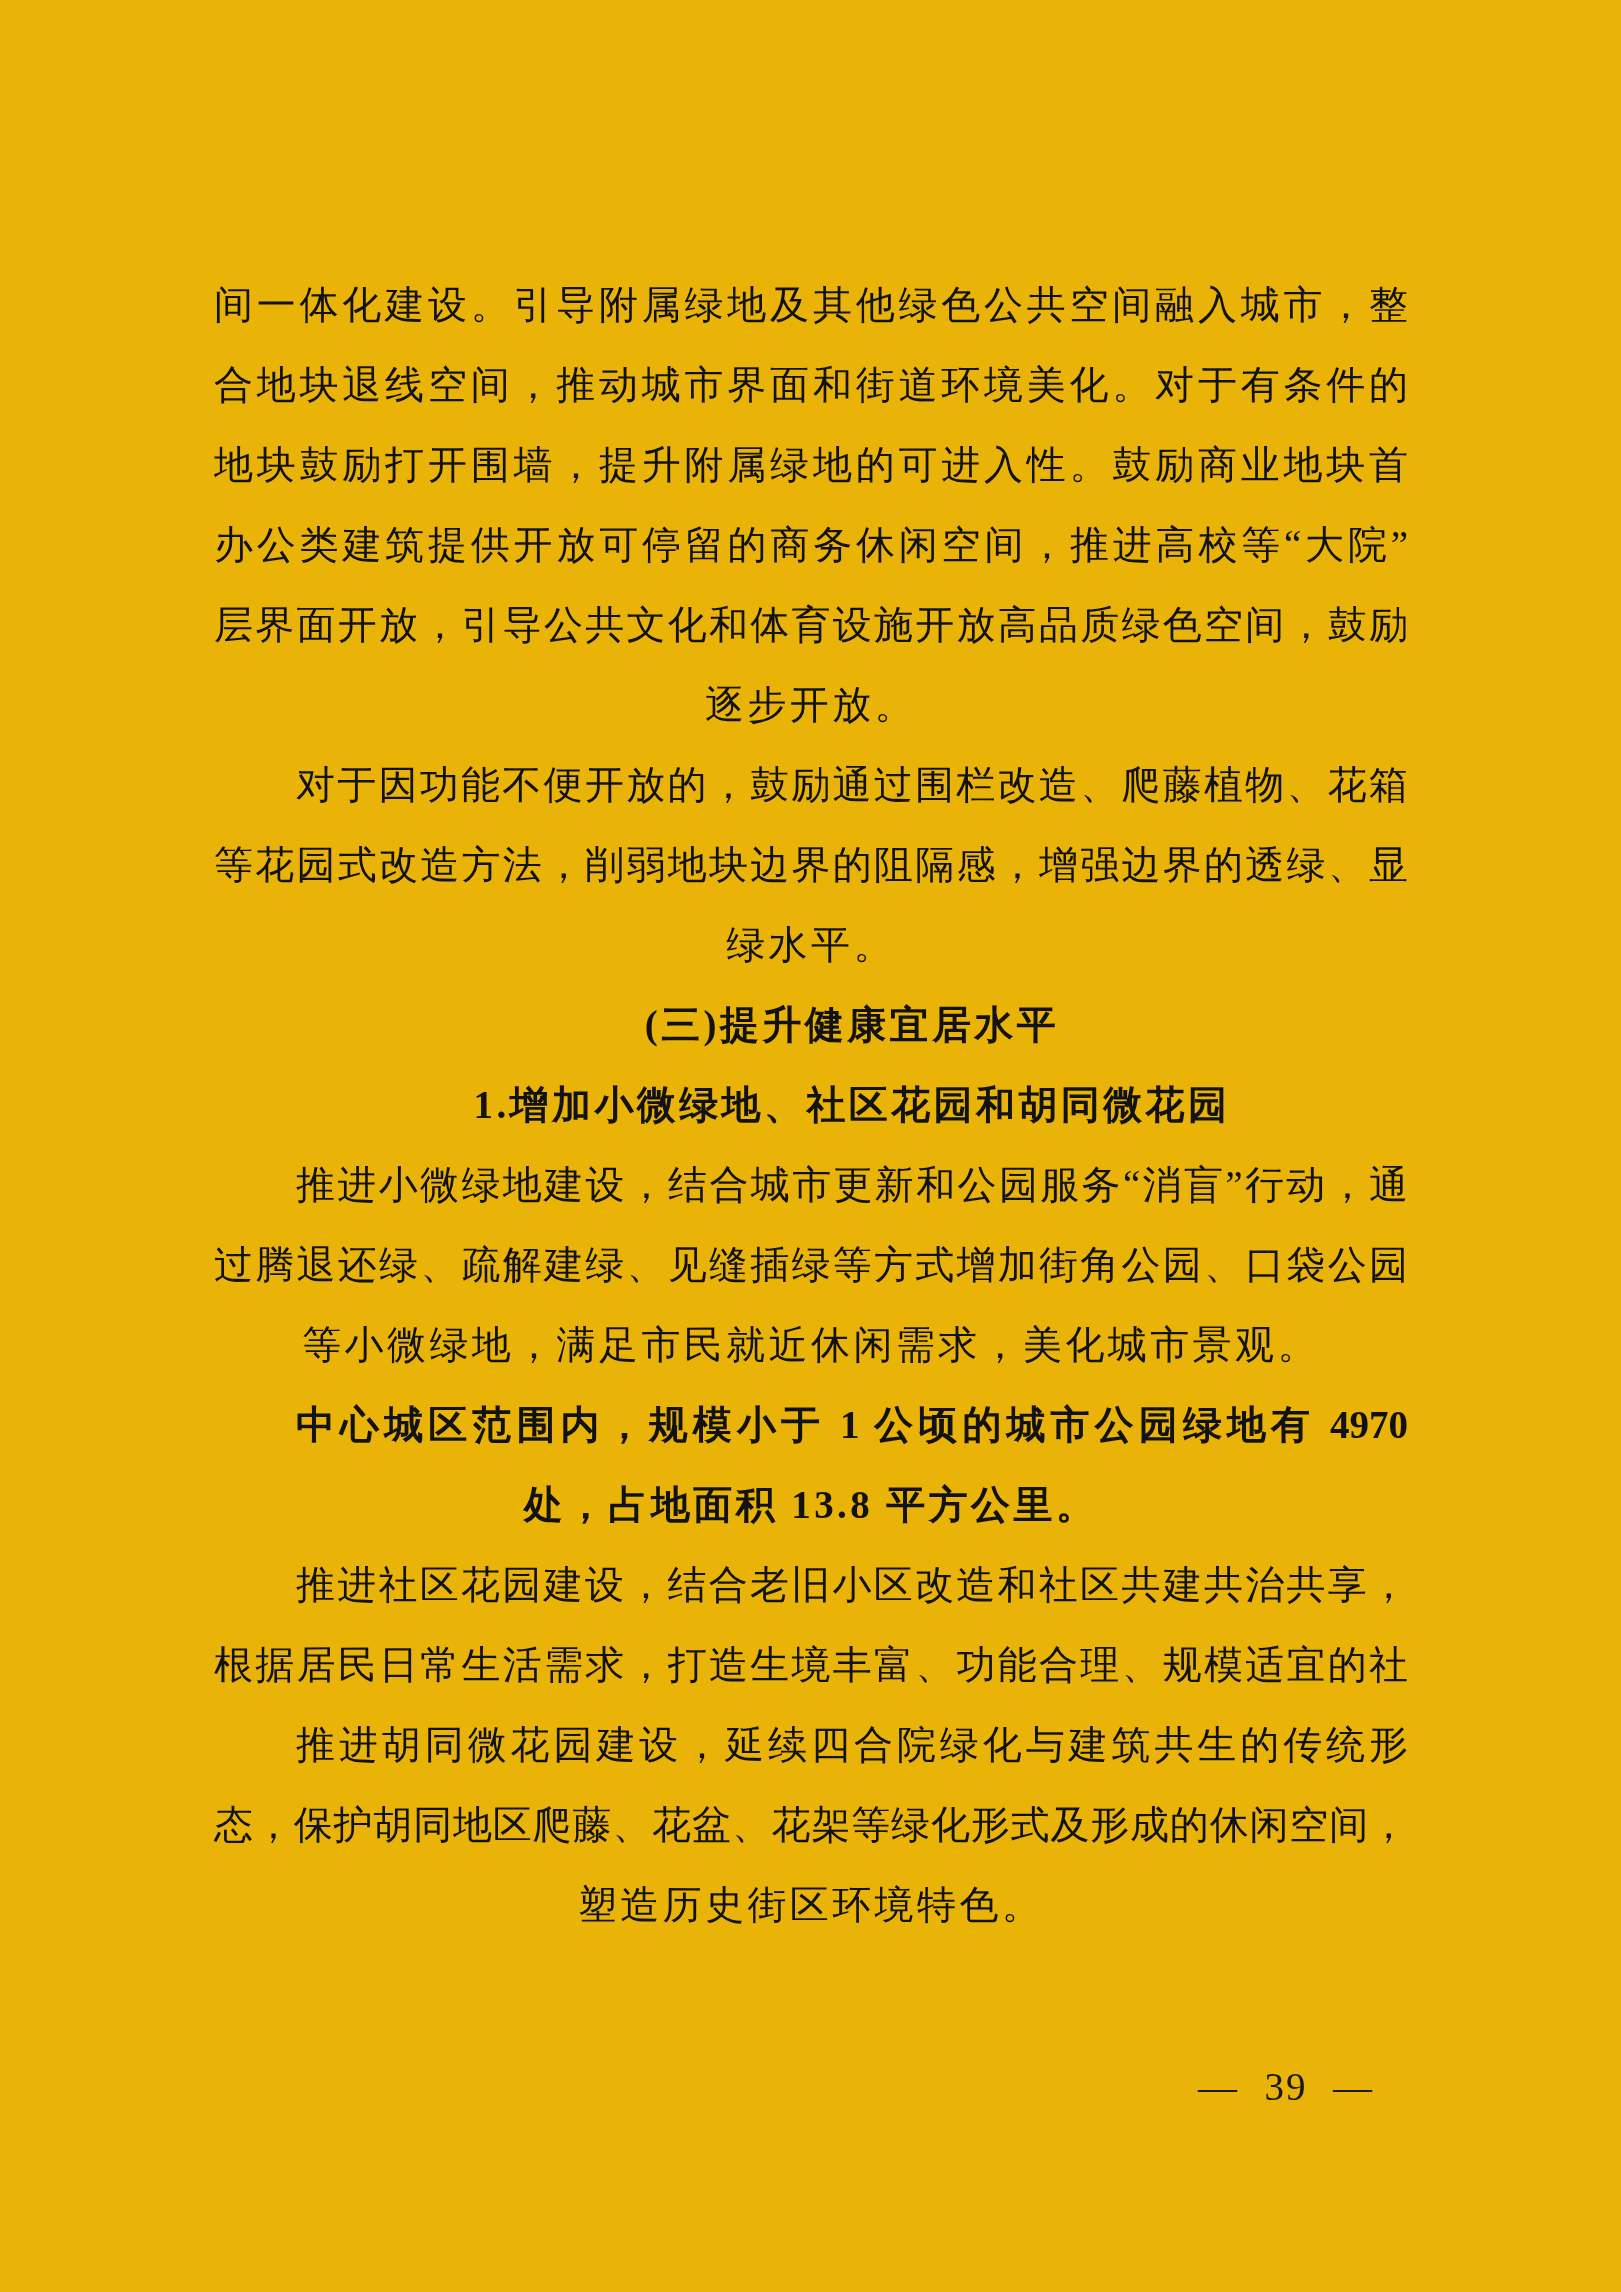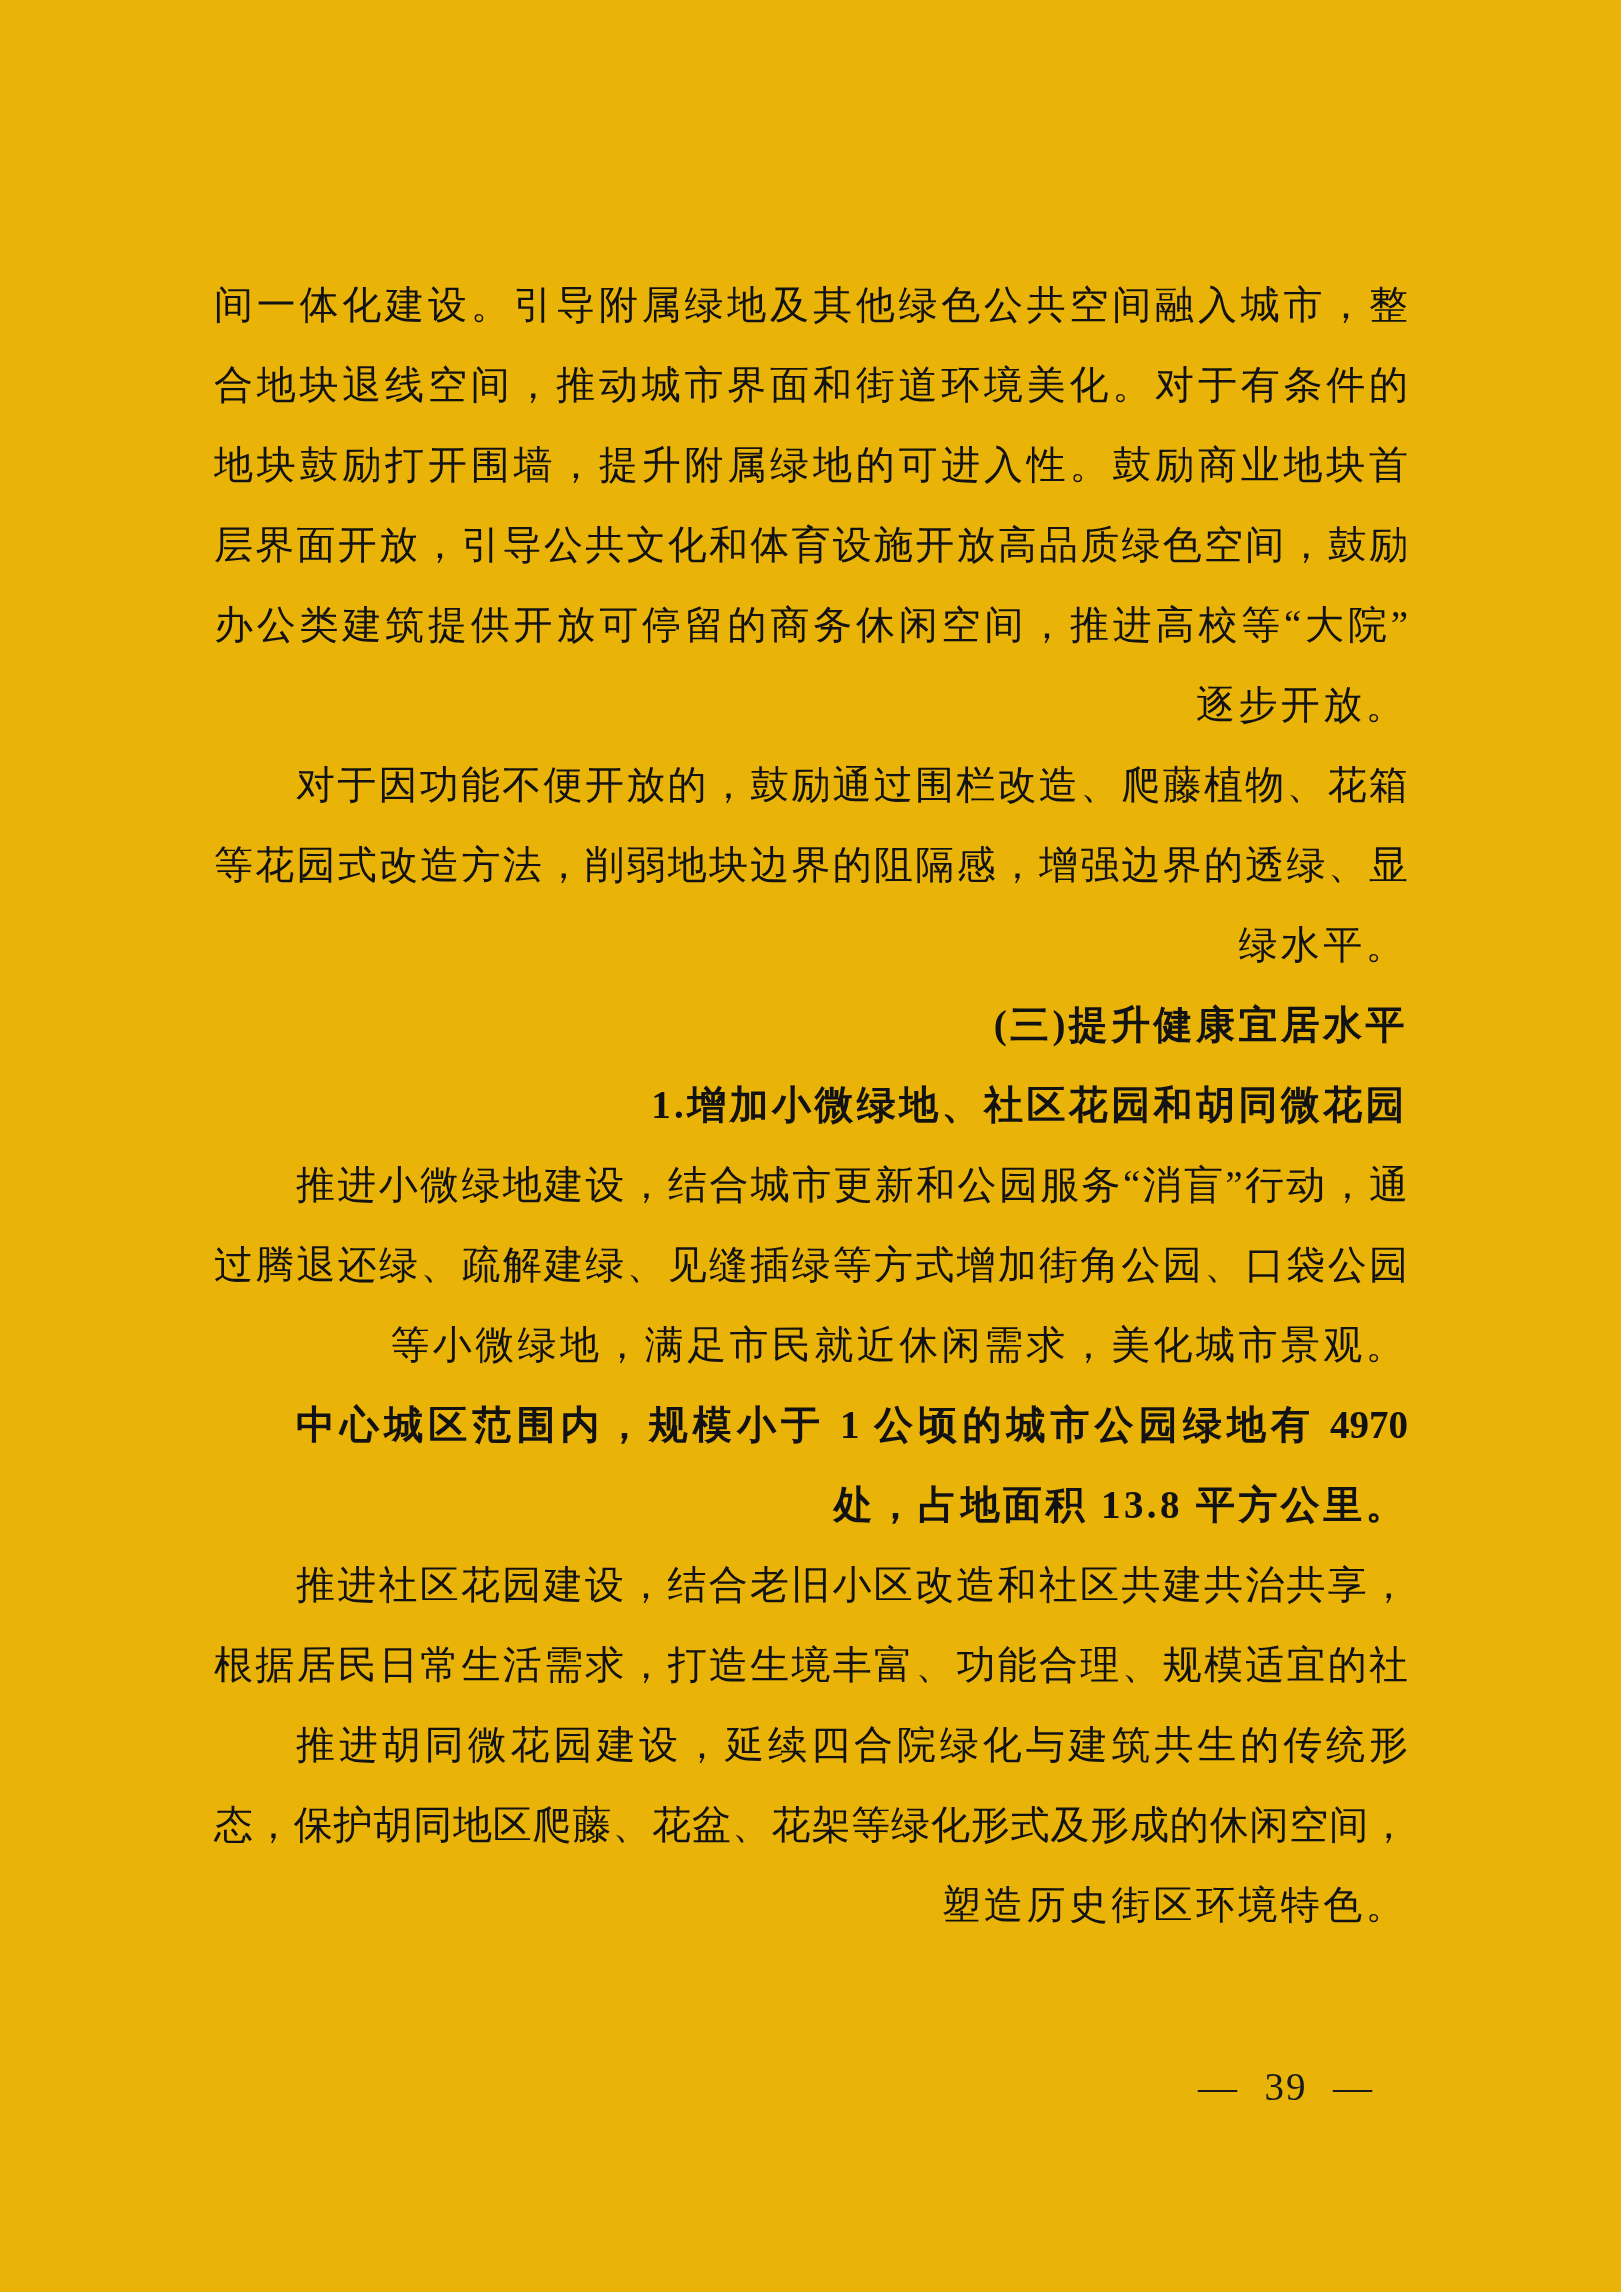--- a/index.html
+++ b/index.html
@@ -20,21 +20,21 @@
     position: absolute;
     left: 214px;
     top: 265px;
     width: 1194px;
   }
   .line {
     font-size: 39px;
     line-height: 80px;
     letter-spacing: 3.4px;
     white-space: pre-wrap;
-    text-align: right;
+    text-align: center;
   }
   .line.justify {
     letter-spacing: 0;
     text-align: justify;
     text-align-last: justify;
     text-justify: inter-character;
   }
   .line.indent {
     padding-left: 82px;
   }
@@ -54,22 +54,22 @@
   }
 </style>
 </head>
 <body>
 
 <div class="page">
   <div class="content">
       <div class="line justify">间一体化建设。引导附属绿地及其他绿色公共空间融入城市，整</div>
       <div class="line justify">合地块退线空间，推动城市界面和街道环境美化。对于有条件的</div>
       <div class="line justify">地块鼓励打开围墙，提升附属绿地的可进入性。鼓励商业地块首</div>
+      <div class="line justify">办公类建筑提供开放可停留的商务休闲空间，推进高校等“大院”</div>
       <div class="line justify">层界面开放，引导公共文化和体育设施开放高品质绿色空间，鼓励</div>
-      <div class="line justify">办公类建筑提供开放可停留的商务休闲空间，推进高校等“大院”</div>
       <div class="line">逐步开放。</div>
       <div class="line justify indent">对于因功能不便开放的，鼓励通过围栏改造、爬藤植物、花箱</div>
       <div class="line justify">等花园式改造方法，削弱地块边界的阻隔感，增强边界的透绿、显</div>
       <div class="line">绿水平。</div>
       <div class="line indent bold">(三)提升健康宜居水平</div>
       <div class="line indent bold">1.增加小微绿地、社区花园和胡同微花园</div>
       <div class="line justify indent">推进小微绿地建设，结合城市更新和公园服务“消盲”行动，通</div>
       <div class="line justify">过腾退还绿、疏解建绿、见缝插绿等方式增加街角公园、口袋公园</div>
       <div class="line">等小微绿地，满足市民就近休闲需求，美化城市景观。</div>
       <div class="line justify indent bold">中心城区范围内，规模小于 1 公顷的城市公园绿地有 4970</div>

